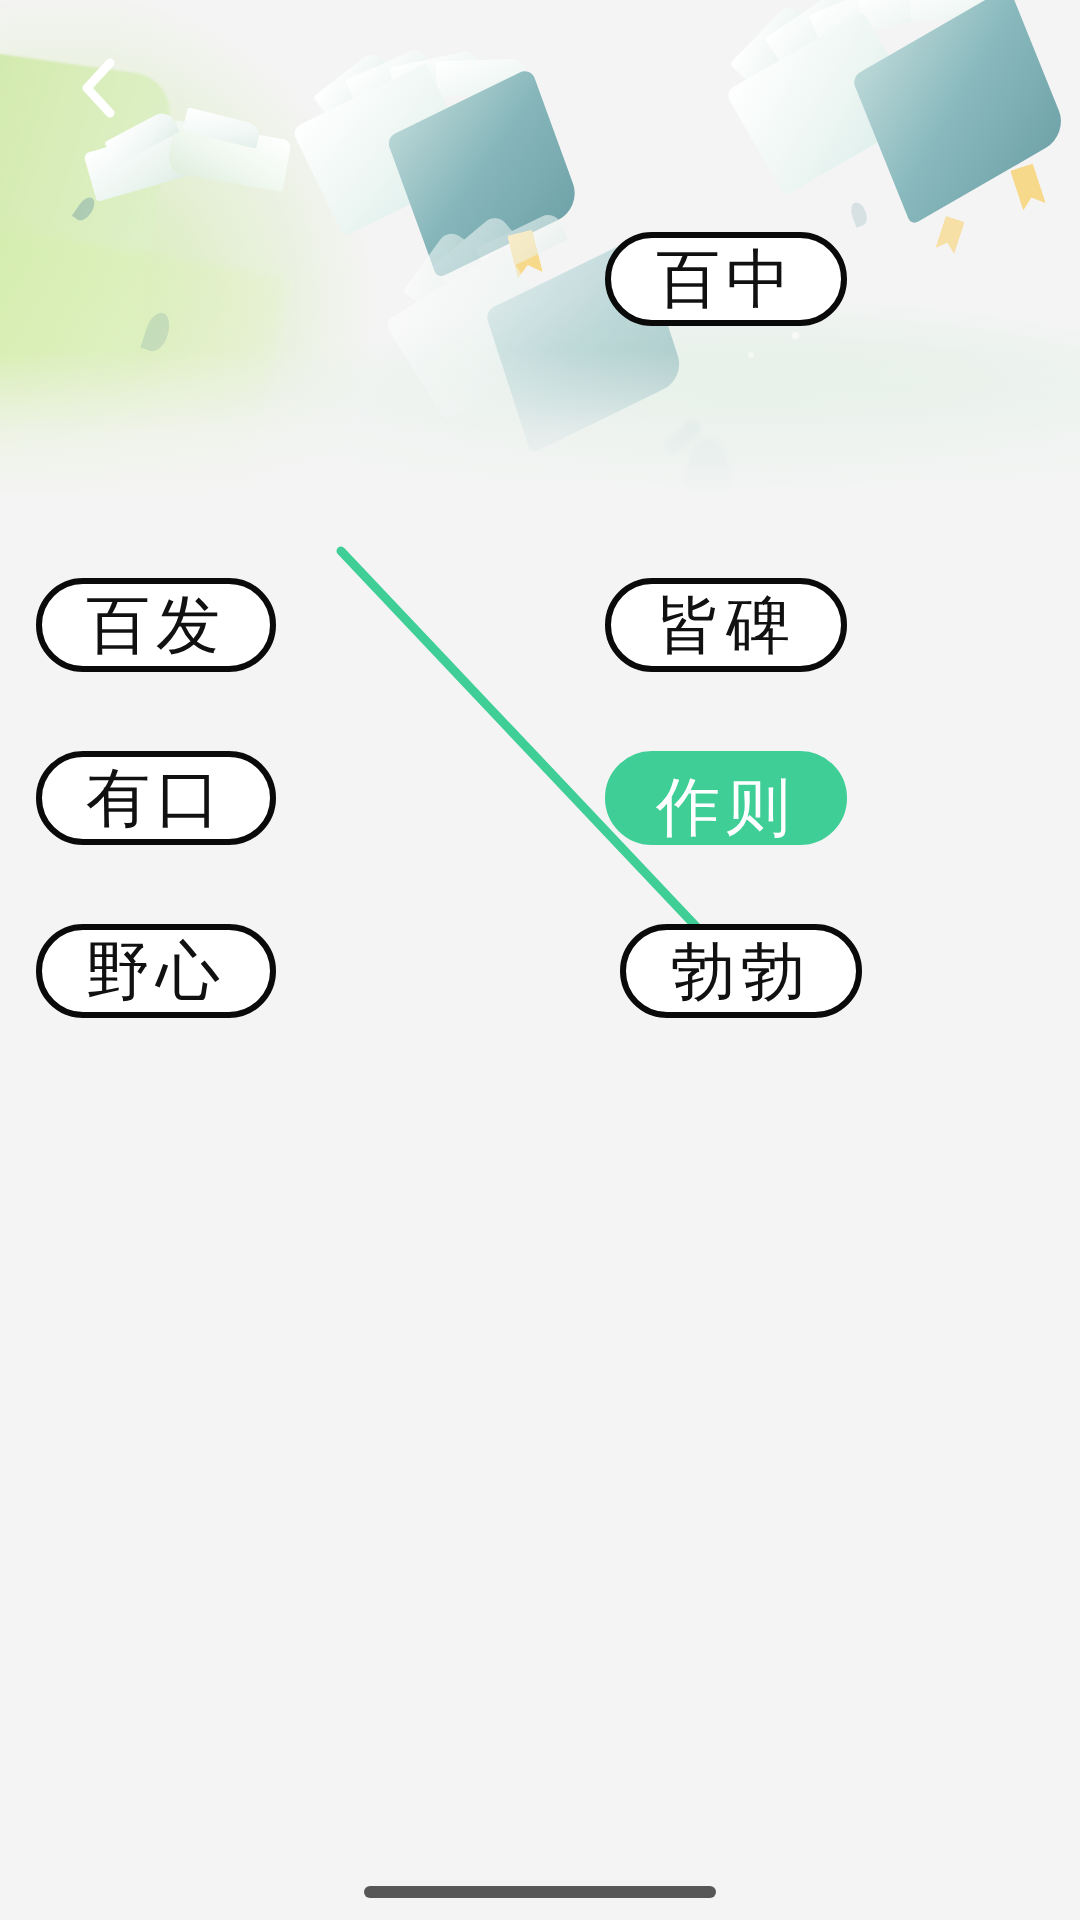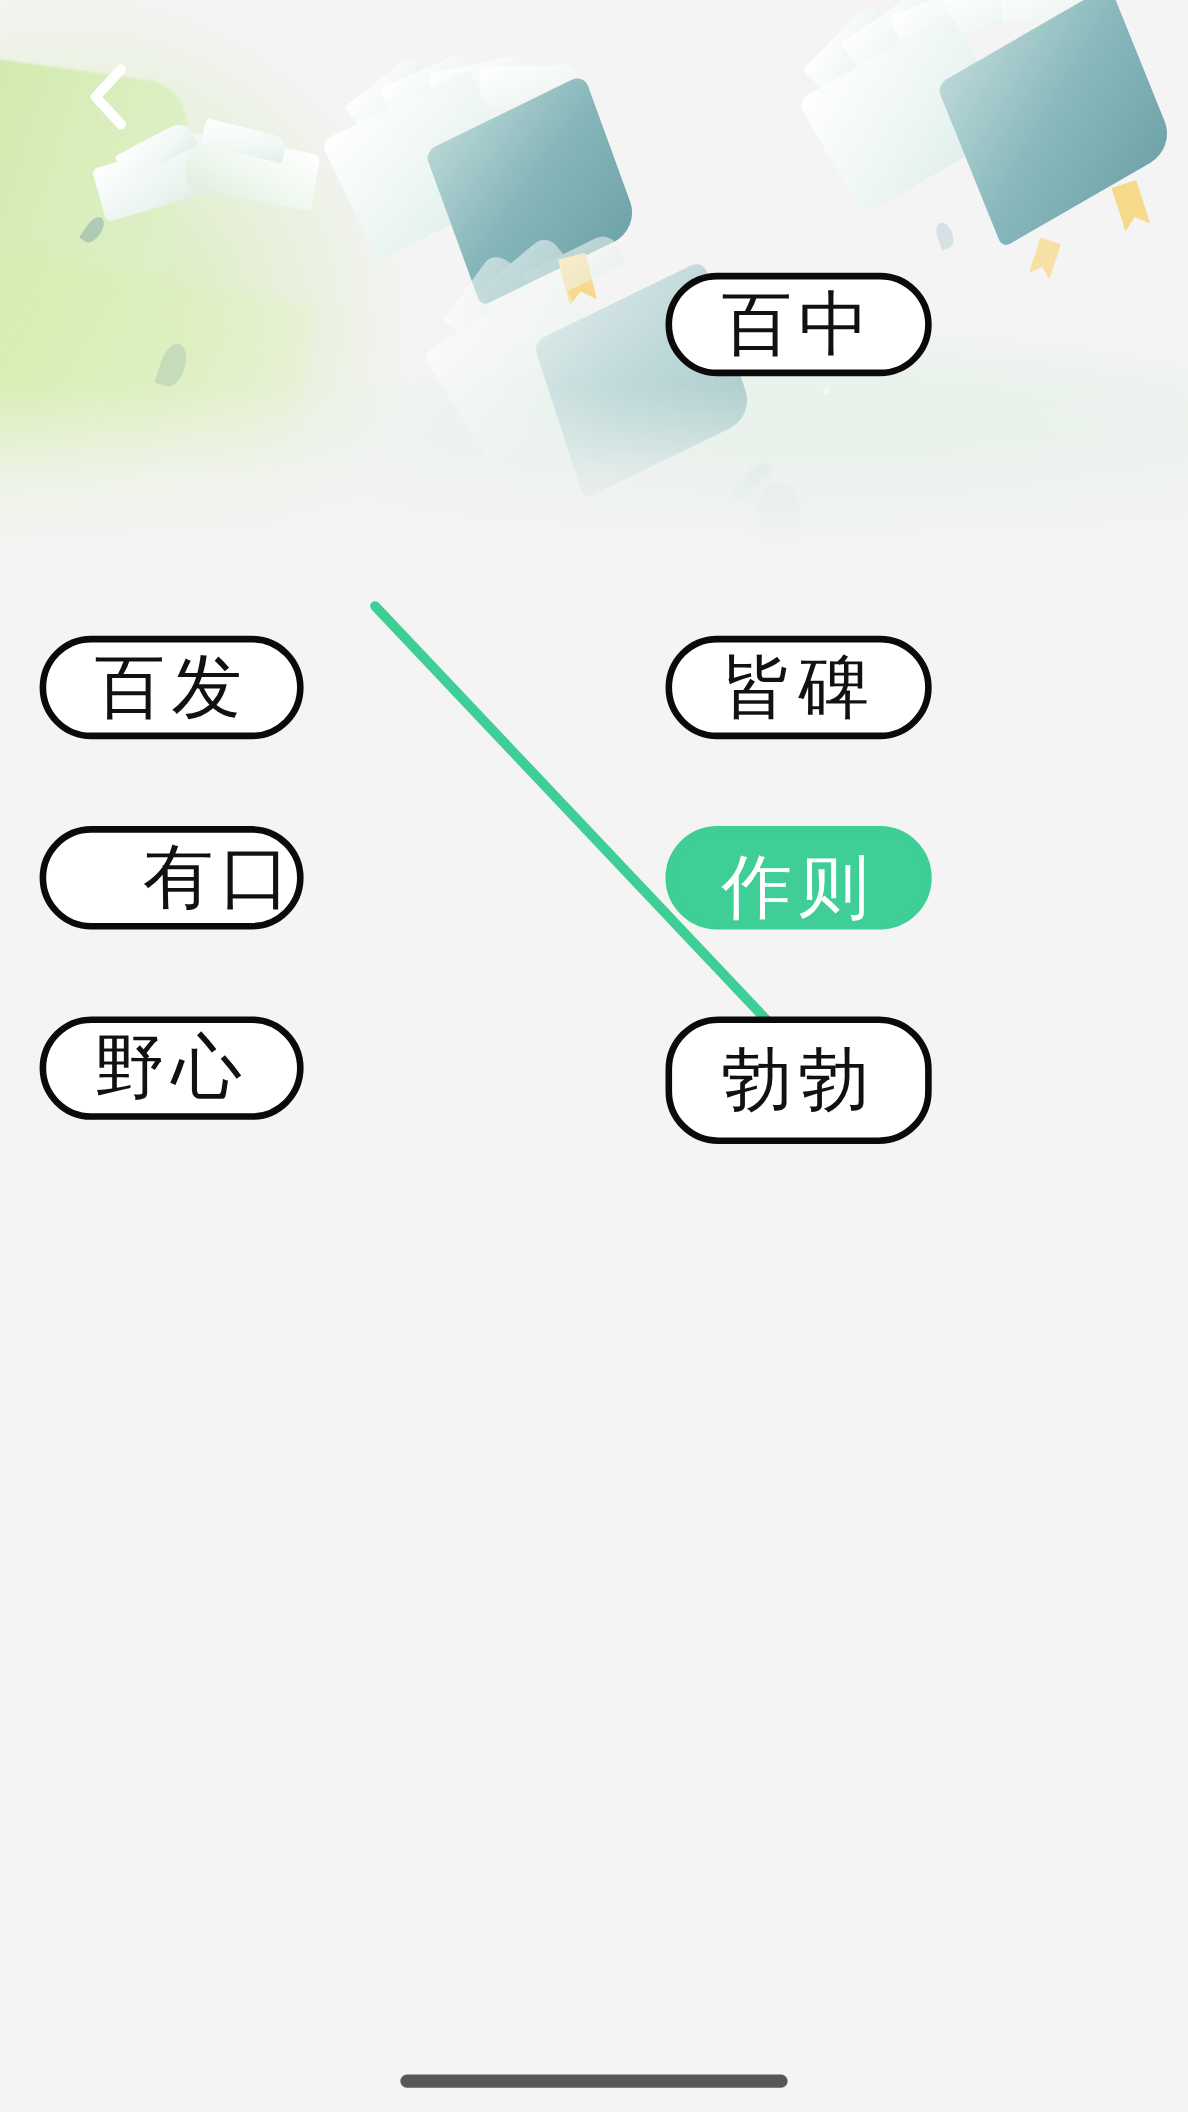--- a/index.html
+++ b/index.html
@@ -126,21 +126,21 @@
   .pill.idle{
     background:#FFFFFF;
     border:6px solid #0A0A0A;
     color:#111111;
   }
   .pill.active{
     background:#3ECE96;
     border:6px solid #3ECE96;
     color:#FFFFFF;
   }
-  .pill.hero-pill{ z-index:30;margin-top:16px; }
+  .pill.hero-pill{ z-index:30; }
 
   
   .home-indicator{
     position:absolute;
     left:50%; transform:translateX(-50%);
     bottom:22px;
     width:352px; height:12px;
     border-radius:6px;
     background:#575757;
     z-index:50;
@@ -220,35 +220,35 @@
 
   <div class="pill idle hero-pill" style="left:605px; top:232px; width:242px; height:94px;">
     <span>百中</span>
   </div>
 
 
   <div class="pill idle" style="left:36px; top:578px; width:240px; height:94px;">
     <span>百发</span>
   </div>
 
-  <div class="pill idle" style="left:36px; top:751px; width:240px; height:94px;justify-content:flex-end;">
+  <div class="pill idle" style="left:36px; top:751px; width:240px; height:94px;">
     <span>有口</span>
   </div>
 
   <div class="pill idle" style="left:605px; top:578px; width:242px; height:94px;">
     <span>皆碑</span>
   </div>
 
   <div class="pill idle" style="left:36px; top:924px; width:240px; height:94px;">
     <span>野心</span>
   </div>
 
   <div class="pill active" style="left:605px; top:751px; width:242px; height:94px;align-items:flex-end;">
     <span>作则</span>
   </div>
 
-  <div class="pill idle" style="left:605px; top:924px; width:242px; height:116px;">
+  <div class="pill idle" style="left:620px; top:924px; width:242px; height:94px;">
     <span>勃勃</span>
   </div>
 
   <div class="home-indicator"></div>
 
 </div>
 
 </body></html>

